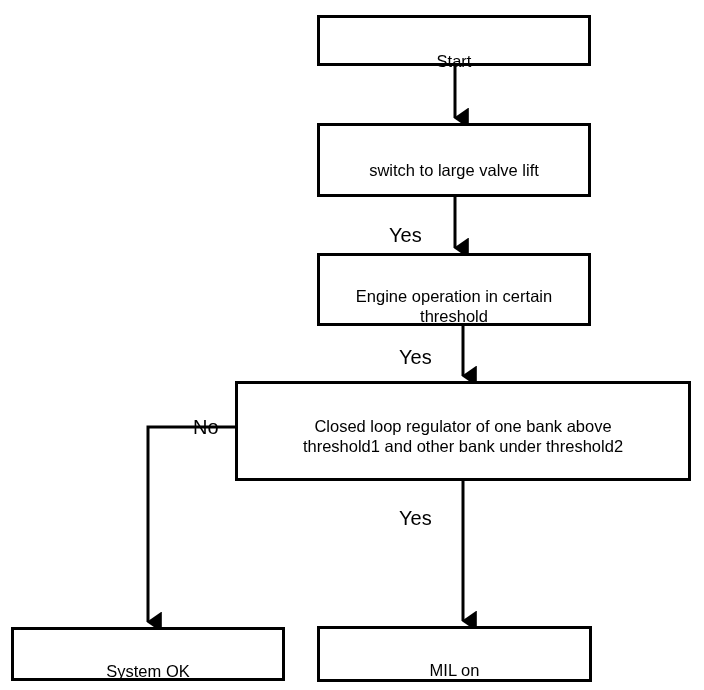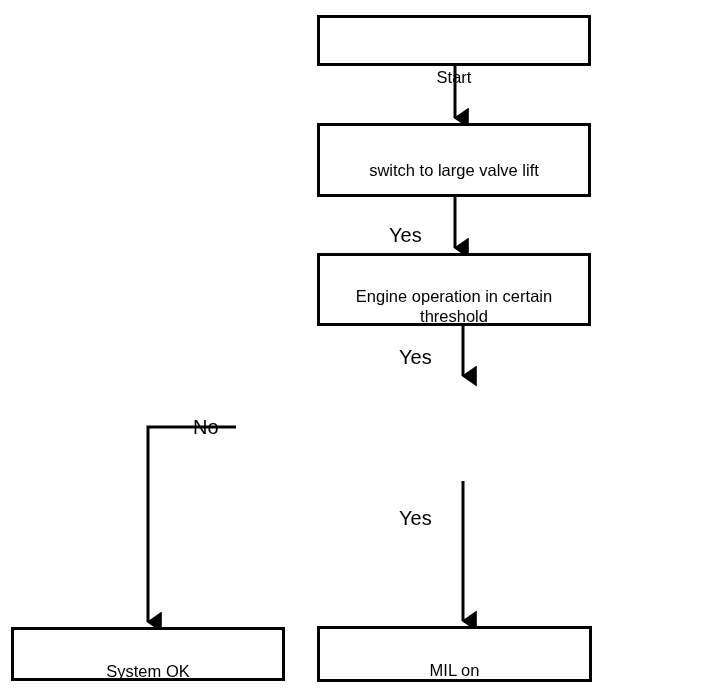--- a/index.html
+++ b/index.html
@@ -42,21 +42,21 @@
   .node .node-label {
     display: block;
     width: 100%;
     text-align: center;
     white-space: pre-line;
   }
   
   #node-start {
     left: 317px; top: 15px; width: 274px; height: 51px;
     font-size: 16.5px;
-    padding-top: 31px;
+    padding-top: 15px;
   }
   #node-switch {
     left: 317px; top: 123px; width: 274px; height: 74px;
     font-size: 16.5px;
     padding-top: 16px;
   }
   #node-engine {
     left: 317px; top: 253px; width: 274px; height: 73px;
     font-size: 16.5px;
     padding-top: 12px;
@@ -117,20 +117,24 @@
 
   <div class="node" id="node-switch">
     <span class="node-label">switch to large valve lift</span>
   </div>
 
   <div class="node" id="node-engine">
     <span class="node-label">Engine operation in certain
 threshold</span>
   </div>
 
+  <div class="node" id="node-closedloop">
+    <span class="node-label">Closed loop regulator of one bank above
+threshold1 and other bank under threshold2</span>
+  </div>
 
   <div class="node" id="node-systemok">
     <span class="node-label">System OK</span>
   </div>
 
   <div class="node" id="node-milon">
     <span class="node-label">MIL on</span>
   </div>
 
   <span class="edge-label" id="label-yes-1">Yes</span>

